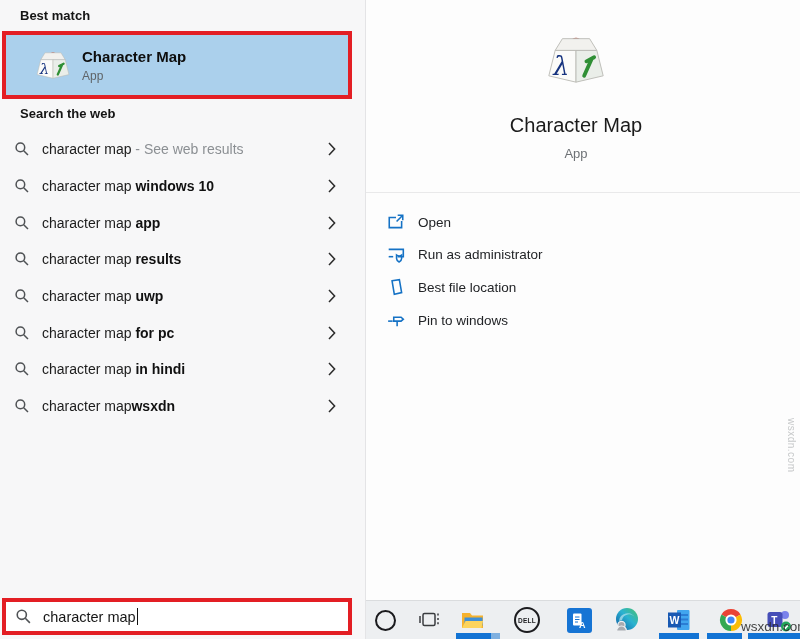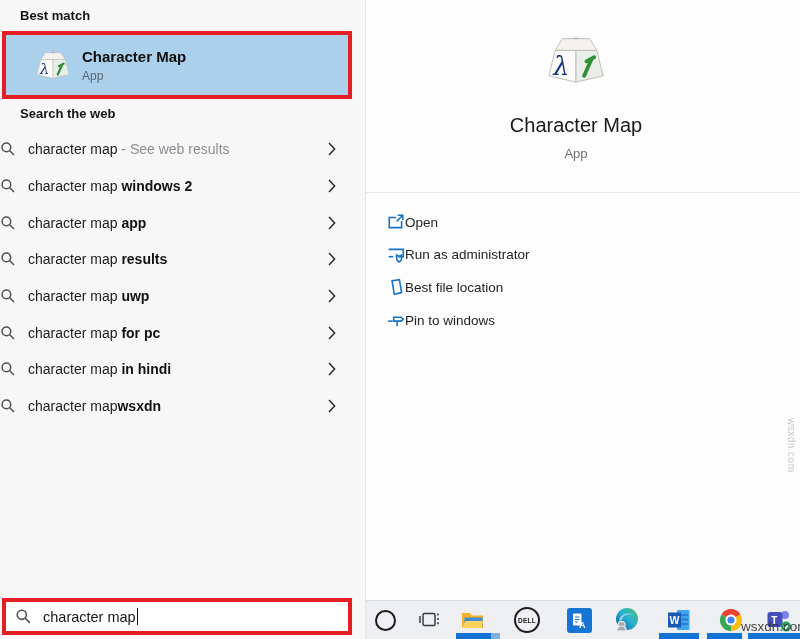--- a/index.html
+++ b/index.html
@@ -13,21 +13,21 @@
   .hdr-best{top:8px;}
   .hdr-web{top:106px;}
   .best-row{position:absolute;left:2px;top:31px;width:342px;height:60px;
             background:var(--highlight_blue,#abd0ec);border:4px solid var(--annotation_red,#e31e24);
             display:flex;align-items:center;}
   .best-icon{margin-left:30px;width:34px;height:32px;flex:0 0 auto;}
   .best-text{margin-left:12px;display:flex;flex-direction:column;}
   .best-title{font-size:15px;font-weight:700;color:#0d0d0d;line-height:18px;}
   .best-sub{font-size:12px;color:#5f6468;margin-top:3px;}
   .suggestions{position:absolute;left:0;top:131px;width:366px;}
-  .sugg-row{height:36.7px;display:flex;align-items:center;box-sizing:border-box;cursor:default;}
+  .sugg-row{height:36.7px;display:flex;align-items:center;padding-left:14px;box-sizing:border-box;cursor:default;}
   .sugg-row .mag{flex:0 0 auto;}
   .sugg-label{margin-left:12px;font-size:14px;color:#1c1c1c;white-space:pre;}
   .sugg-label b{font-weight:700;color:#111;}
   .sugg-extra{color:#8b8f93;}
   .chev{margin-left:auto;margin-right:30px;flex:0 0 auto;}
   
   .search-box{position:absolute;left:2px;top:598px;width:342px;height:29px;
               border:4px solid var(--annotation_red,#e31e24);background:#ffffff;
               display:flex;align-items:center;}
   .search-box .mag{margin-left:9px;}
@@ -37,21 +37,21 @@
   .right-panel{position:absolute;left:366px;top:0;width:434px;height:600px;background:#fdfdfd;}
   .app-icon-large{position:absolute;left:0;top:33px;width:420px;text-align:center;}
   .app-title{position:absolute;left:0;top:114px;width:420px;text-align:center;
              font-size:20px;font-weight:400;color:#1b1b1b;}
   .app-sub{position:absolute;left:0;top:146px;width:420px;text-align:center;
            font-size:13px;color:#6d7175;}
   .hdivider{position:absolute;left:0;top:192px;width:434px;height:1px;background:#e9e9ea;}
   .actions{position:absolute;left:21px;top:206px;}
   .action-row{height:32.6px;display:flex;align-items:center;cursor:default;}
   .action-row .aicon{width:18px;height:18px;flex:0 0 auto;}
-  .action-label{margin-left:0;font-size:13.5px;color:#222427;}
+  .action-label{margin-left:13px;font-size:13.5px;color:#222427;}
   
   .taskbar{position:absolute;left:366px;top:600px;width:434px;height:39px;
            background:#edeff1;border-top:1px solid #dadcde;box-sizing:border-box;}
   .tb-icon{position:absolute;top:6px;width:26px;height:26px;display:flex;
            align-items:center;justify-content:center;cursor:default;}
   .ring{width:17px;height:17px;border:2.5px solid #1a1a1d;border-radius:50%;}
   .dell{width:22px;height:22px;border:2px solid #1c1c1f;border-radius:50%;
         display:flex;align-items:center;justify-content:center;
         font-size:6.5px;font-weight:700;color:#1c1c1f;letter-spacing:.3px;}
   .bluedoc{width:25px;height:25px;background:#1674d4;border-radius:3px;
@@ -111,21 +111,21 @@
           </svg>
         <span class="sugg-label"><span>character map</span><b></b><span class="sugg-extra"> - See web results</span></span>
         <svg class="chev" width="8" height="14">
             <use href="#chevron"></use>
           </svg>
       </div>
       <div class="sugg-row">
         <svg class="mag" width="16" height="16">
             <use href="#mag"></use>
           </svg>
-        <span class="sugg-label"><span>character map </span><b>windows 2</b></span>
+        <span class="sugg-label"><span>character map </span><b>windows 10</b></span>
         <svg class="chev" width="8" height="14">
             <use href="#chevron"></use>
           </svg>
       </div>
       <div class="sugg-row">
         <svg class="mag" width="16" height="16">
             <use href="#mag"></use>
           </svg>
         <span class="sugg-label"><span>character map </span><b>app</b></span>
         <svg class="chev" width="8" height="14">

